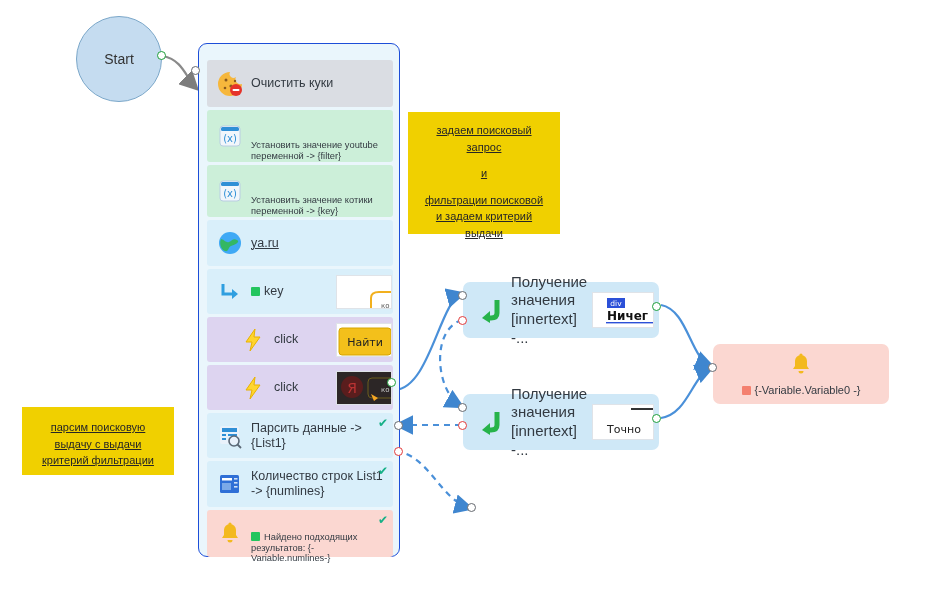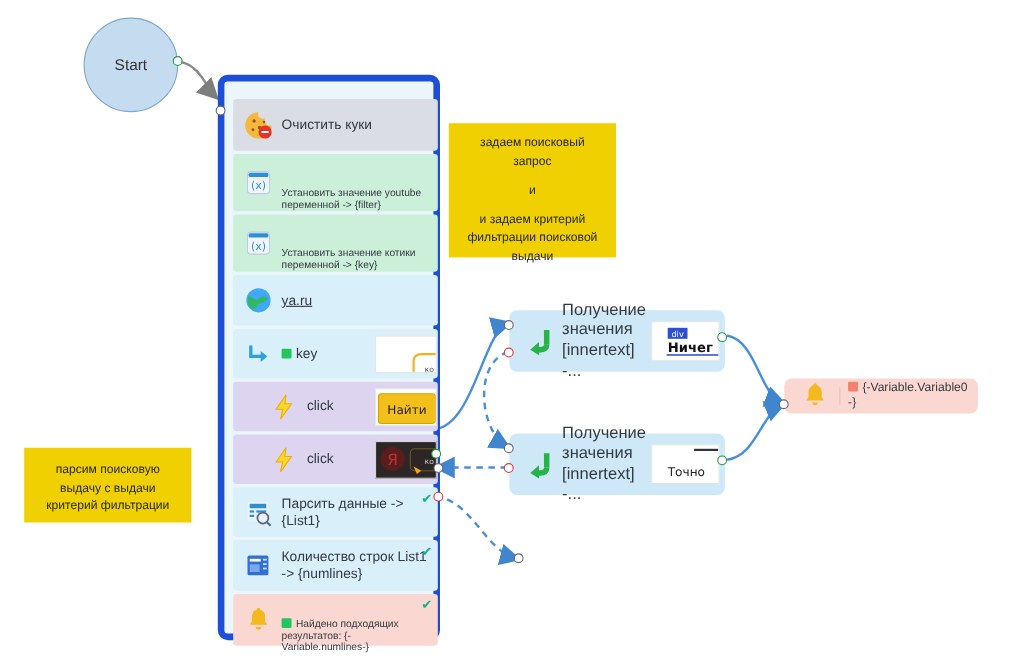--- a/index.html
+++ b/index.html
@@ -36,24 +36,24 @@
     background: #ffffff;
     z-index: 6;
   }
   .port.green { border: 1.6px solid #1d9e3a; }
   .port.red   { border: 1.6px solid #e23b3b; }
   .port.gray  { border: 1.6px solid #666a70; }
 
   
   .group-box {
     position: absolute;
-    left: 198px; top: 68px;
+    left: 198px; top: 43px;
     width: 202px; height: 514px;
     background: #eaf6fc;
-    border: 6px solid #1d4ed8;
+    border: 1px solid #1d4ed8;
     border-radius: 9px;
     padding: 16px 8px 12px 8px;
   }
   .step {
     position: relative;
     display: flex; align-items: center;
     width: 186px;
     min-height: 40px;
     margin-bottom: 3px;
     border-radius: 3px;
@@ -108,40 +108,41 @@
 
   
   .note {
     position: absolute;
     background: #f0d000;
     color: #262626;
     text-align: center;
     font-size: 11px;
     line-height: 1.5;
     padding: 10px 0;
+    text-decoration: underline;
   }
   .note-top  { left: 408px; top: 112px; width: 152px; height: 122px; }
   .note-left { left: 22px;  top: 407px; width: 152px; height: 68px;  padding-top: 12px; }
 
   
   .rblock {
     position: absolute;
     display: flex; align-items: center;
     border-radius: 7px;
     padding: 6px 8px;
   }
   .rblock.blue { background: #cfe8f7; }
   .rblock.pink { background: #fbd7d1; }
   .rblock .ico { width: 40px; min-width: 40px; height: 34px;
                  display: flex; align-items: center; justify-content: center; }
   .rblock .txt { flex: 1; font-size: 15px; color: #333a42; line-height: 1.25; }
 
   .r-get1 { left: 463px; top: 282px; width: 196px; height: 56px; }
   .r-get2 { left: 463px; top: 394px; width: 196px; height: 56px; }
-  .r-msg  { left: 713px; top: 344px; width: 176px; height: 32px; }
+  .r-msg  { left: 713px; top: 344px; width: 176px; height: 60px; flex-direction: column; }
   .r-none { left: 472px; top: 484px; width: 176px; height: 48px; }
 
   .r-msg .txt, .r-none .txt { font-size: 11px; }
   .r-none .txt { font-size: 9.3px; }
 
   .divider-v {
     width: 1px; align-self: stretch; background: #c1dced; margin: 2px 7px 2px 2px;
   }
   .divider-pink { background: #f3bdb4; }
 </style>
@@ -333,22 +334,22 @@
 
   <div class="port gray" style="left:394px; top:421px;"></div>
   <div class="port red" style="left:394px; top:447px;"></div>
 
   <div class="note note-top">
     <div>задаем поисковый</div>
     <div>запрос</div>
     <div style="height:10px"></div>
     <div>и</div>
     <div style="height:10px"></div>
+    <div>фильтрации поисковой</div>
     <div>и задаем критерий</div>
-    <div>фильтрации поисковой</div>
     <div>выдачи</div>
   </div>
 
   <div class="note note-left">
     <div>парсим поисковую</div>
     <div>выдачу с выдачи</div>
     <div>критерий фильтрации</div>
   </div>
 
   <div class="rblock blue r-get1">

